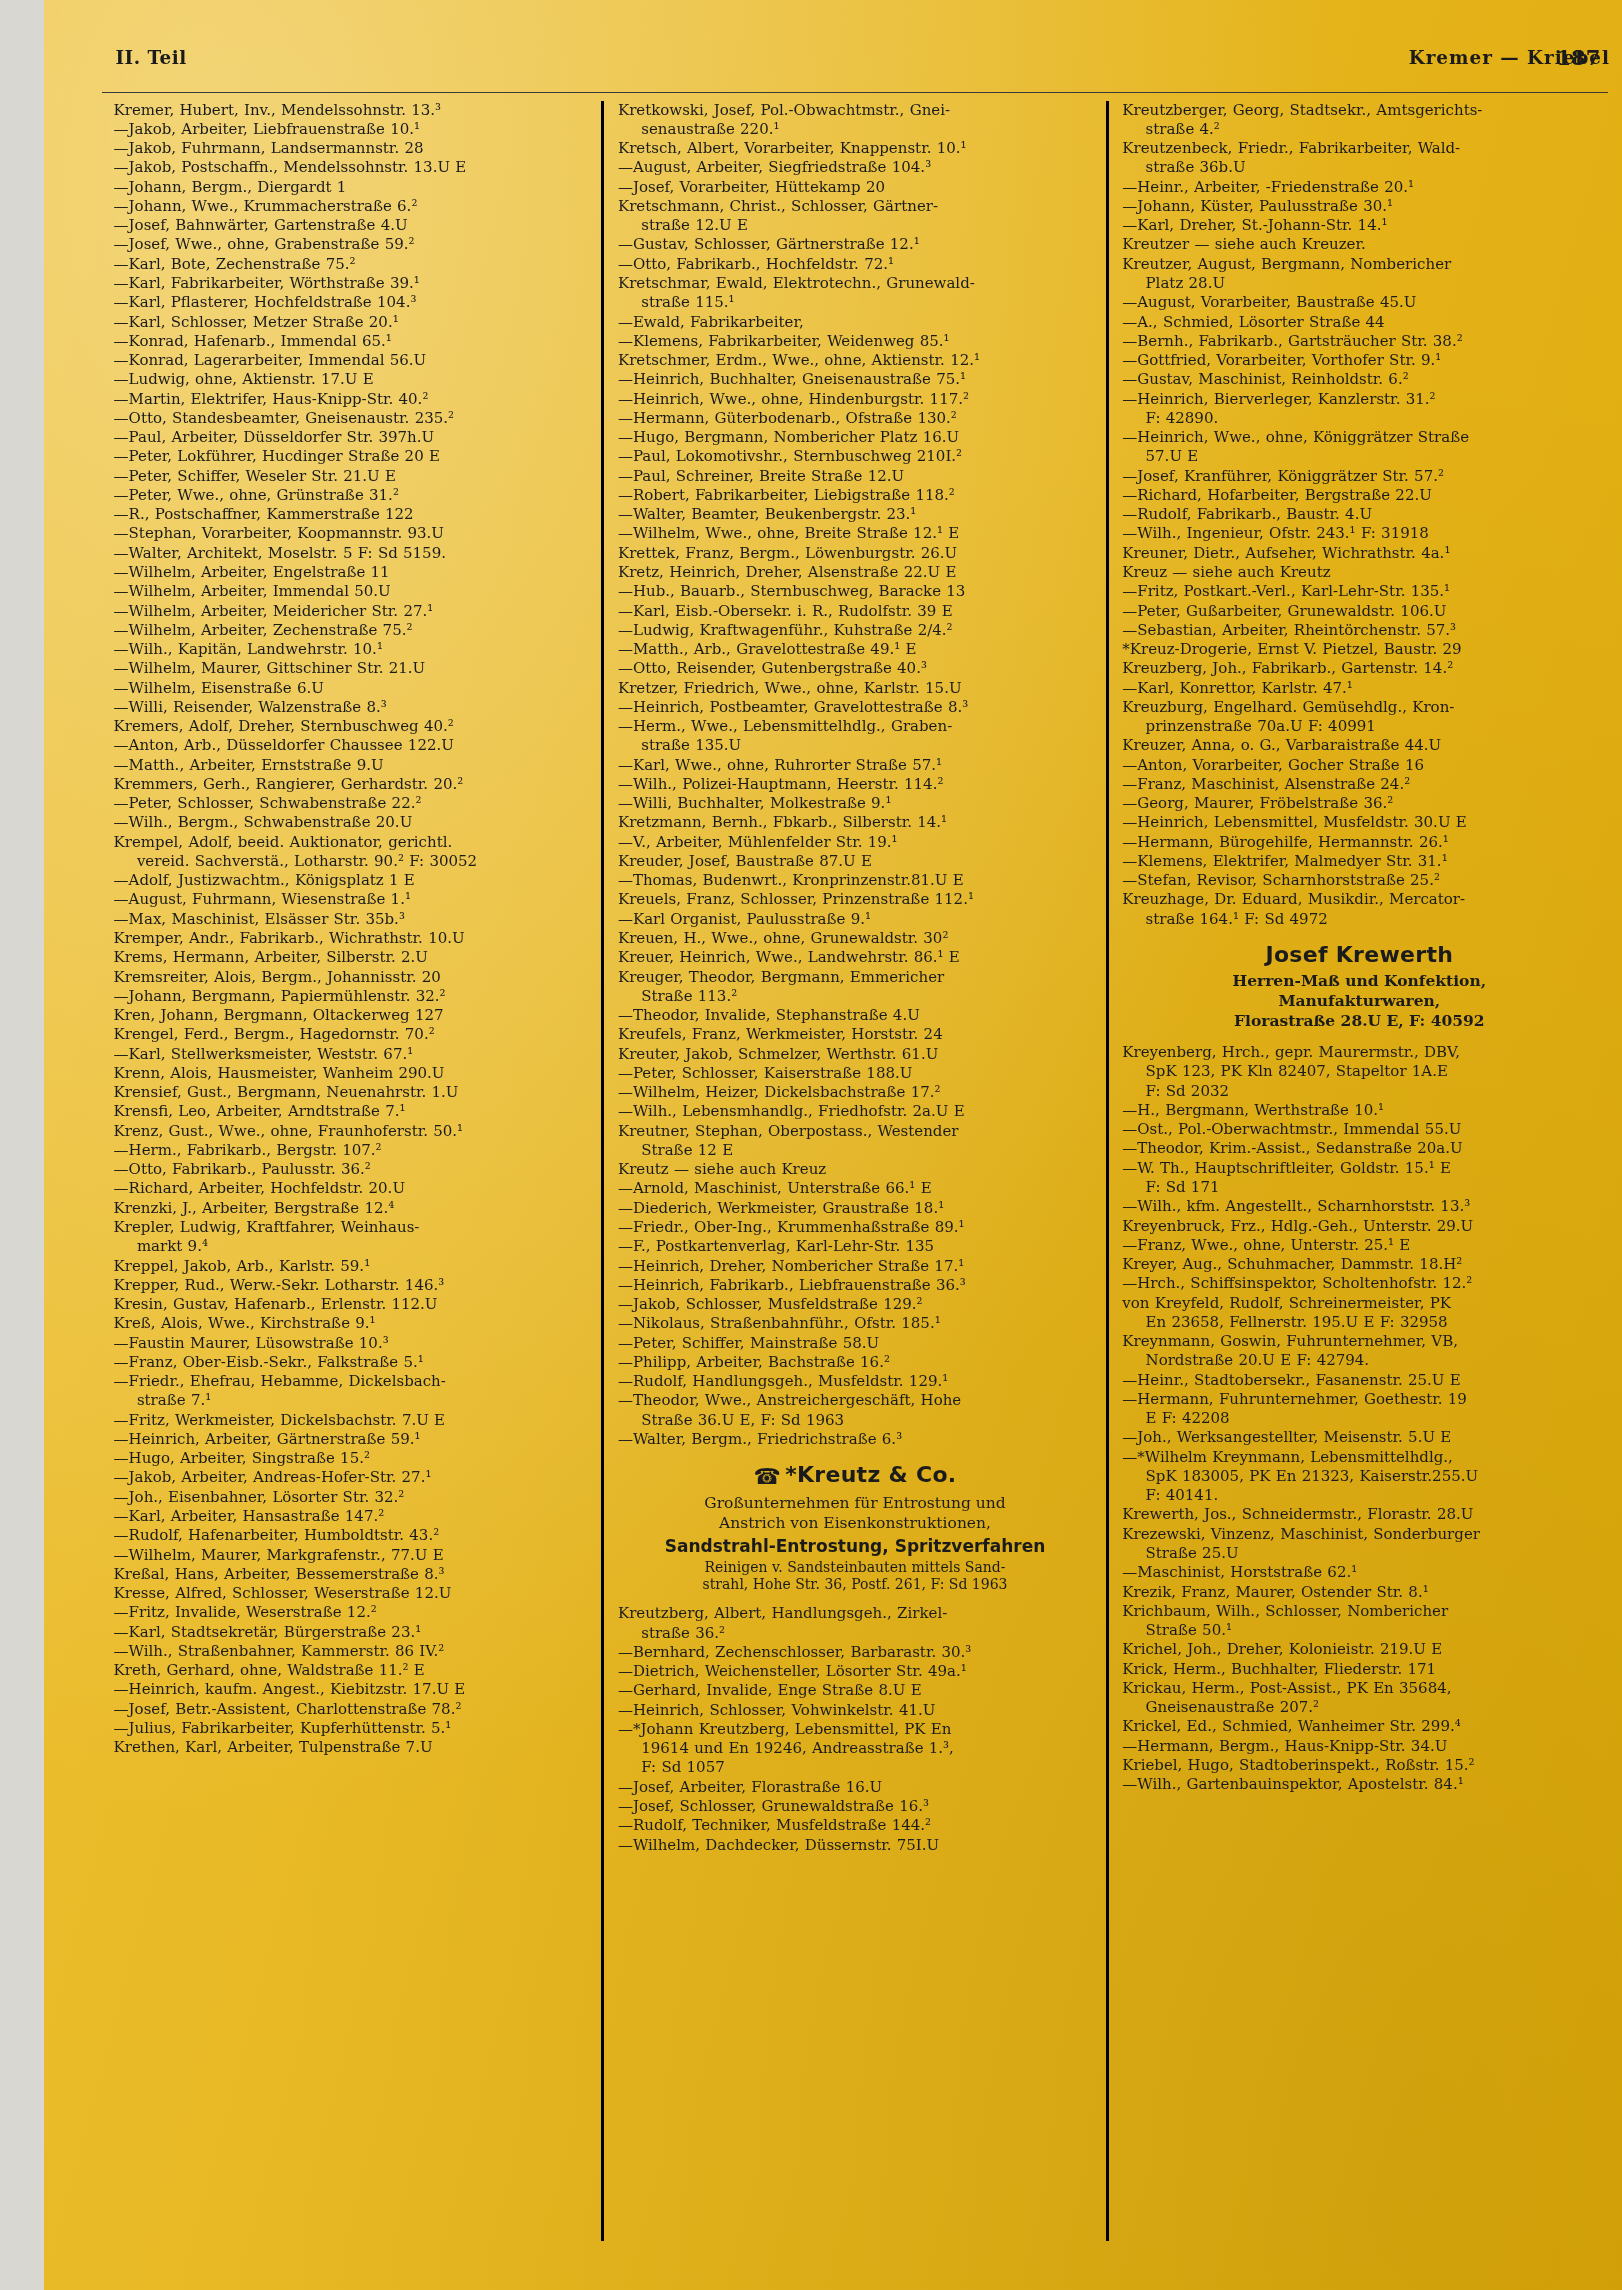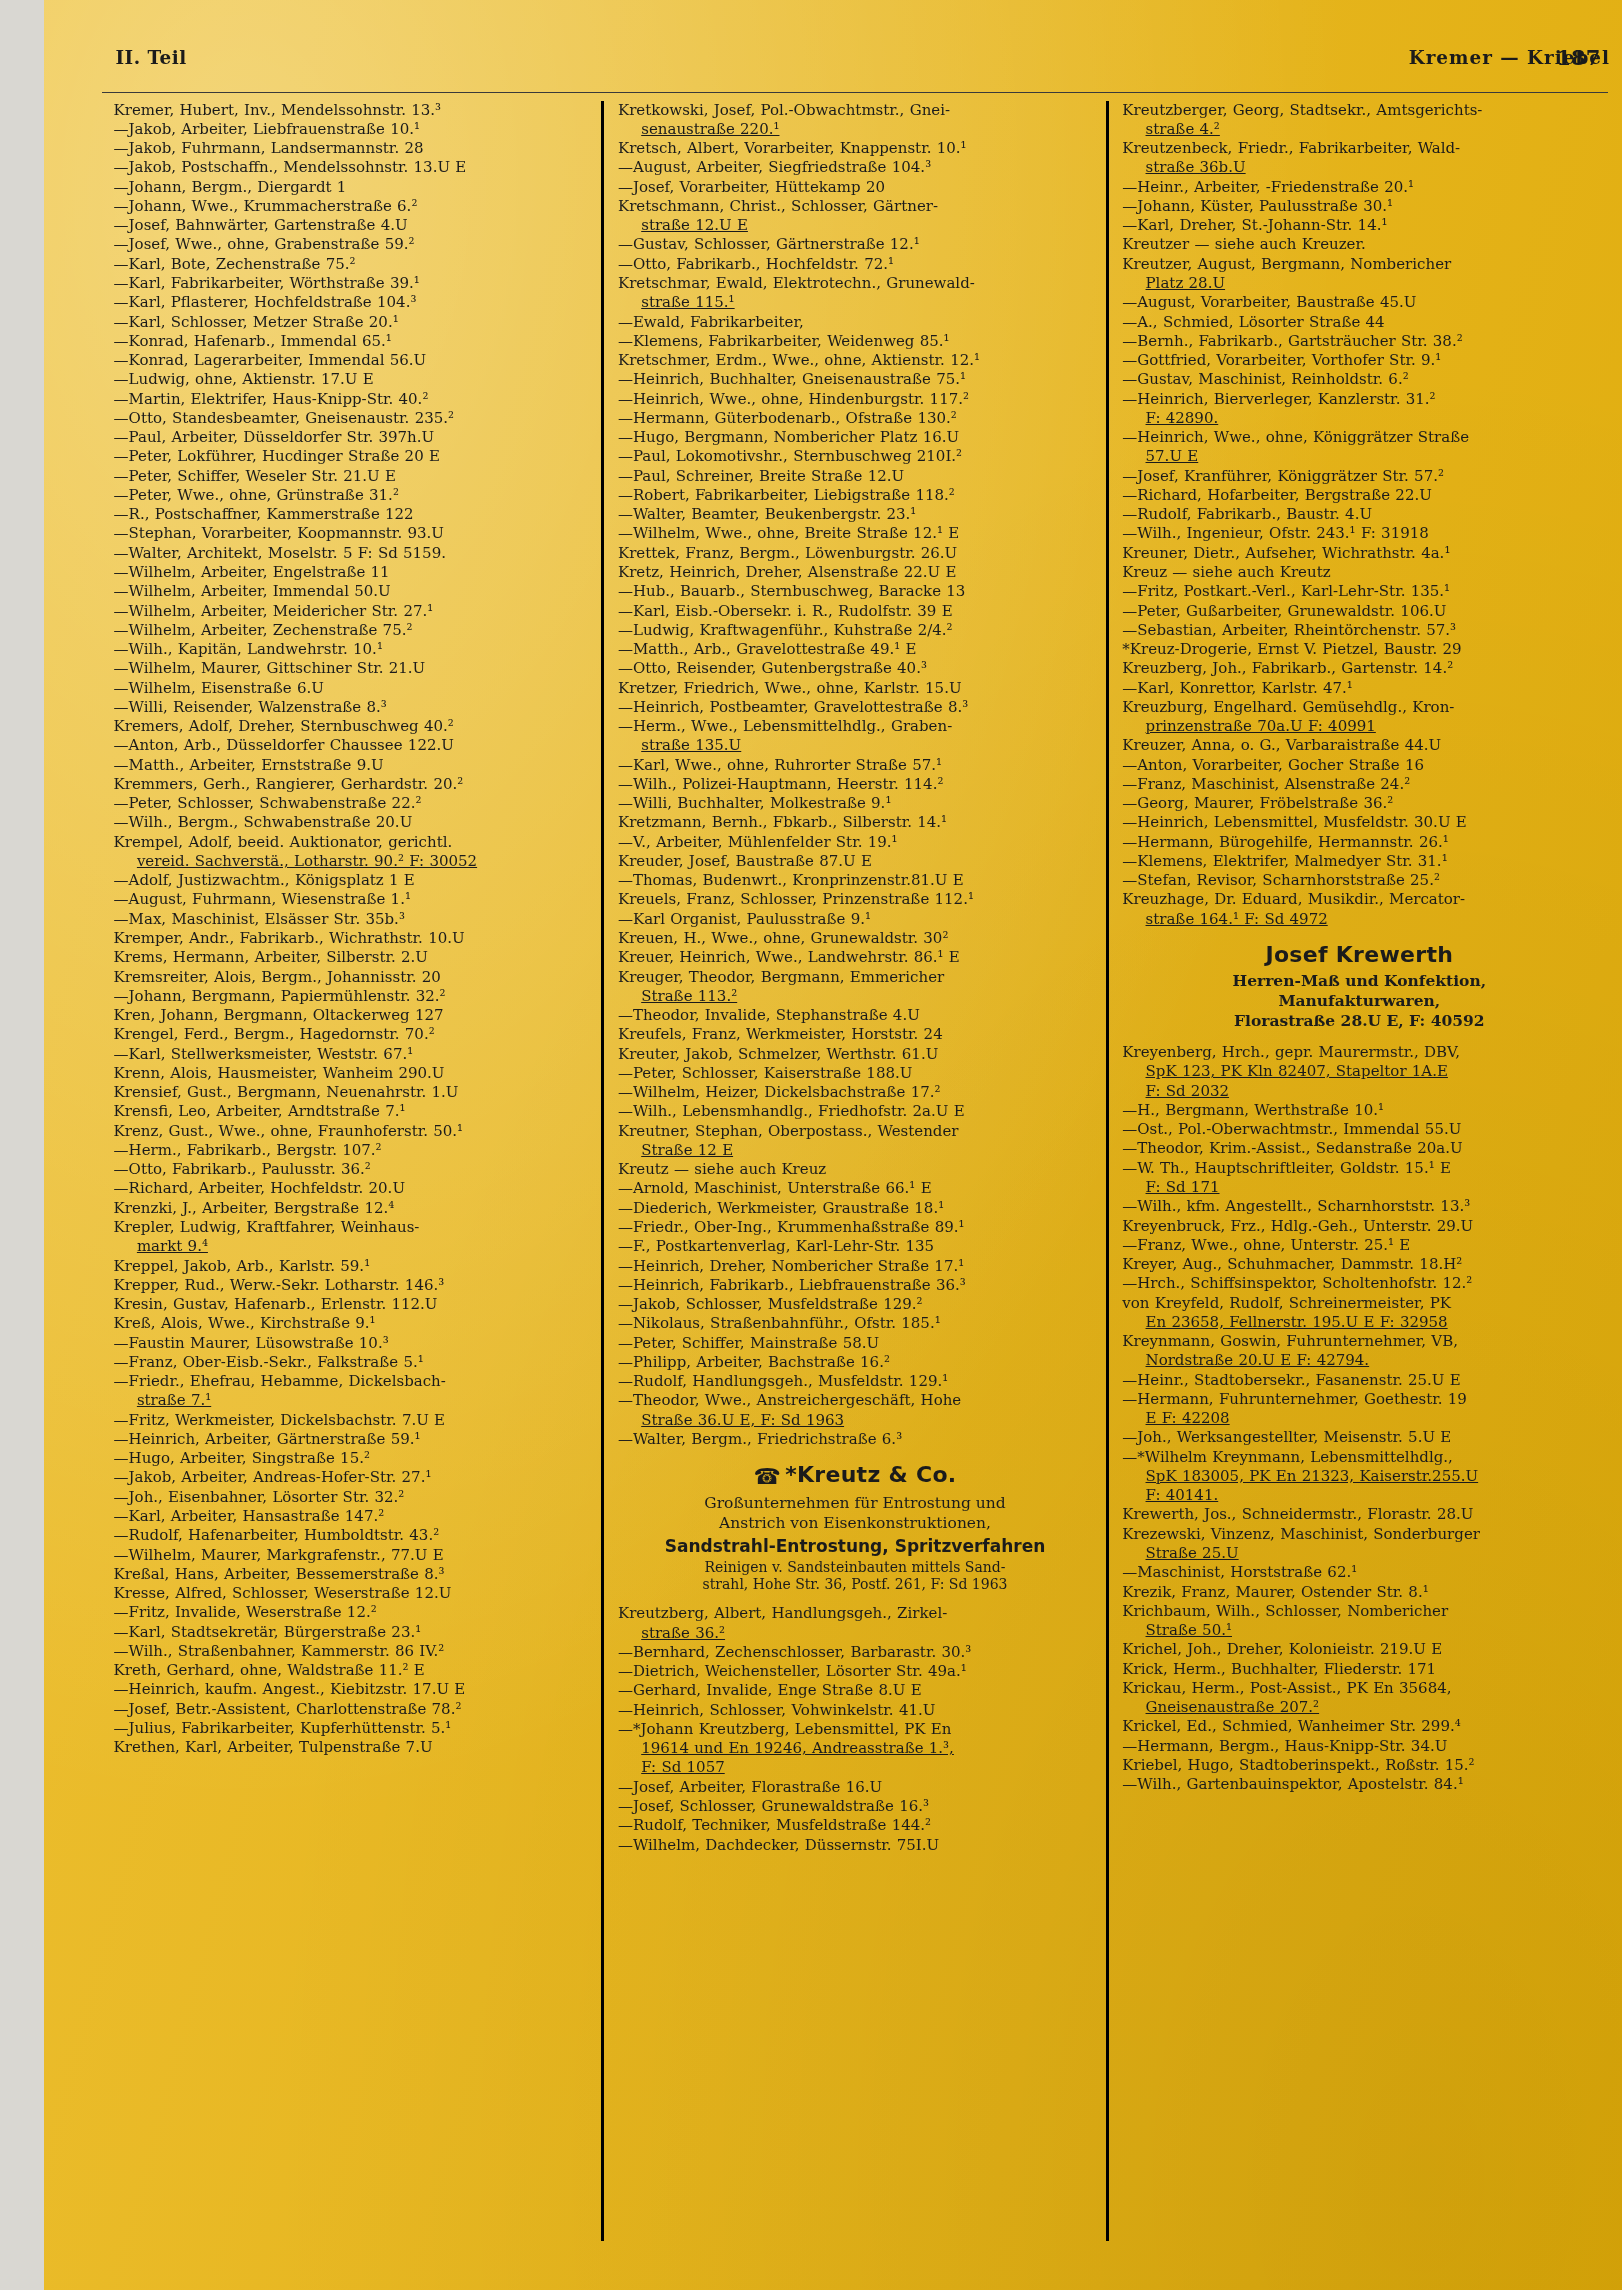--- a/index.html
+++ b/index.html
@@ -36,21 +36,21 @@
   .col + .col{border-left:3px solid #000000;}
 
   .entry{
     font-size:15px;
     line-height:1.285;
     text-indent:-13.6px;
     padding-left:13.6px;
     margin:0;
     word-spacing:0.5px;
   }
-  .entry.cont{text-indent:9.7px;text-decoration:underline;}
+  .entry.cont{text-indent:9.7px;}
 
   
   .ad{margin:11.6px 0 11.6px 0;text-align:center;line-height:1.3;}
   .ad .name{
     font-family:"DejaVu Sans",sans-serif;
     font-weight:bold;font-size:22px;letter-spacing:0.3px;margin-bottom:1.9px;
   }
   .ad .name.sm{font-size:20.4px;}
   .ad .line{font-size:15.5px;}
   .ad .line.b{font-weight:bold;}

